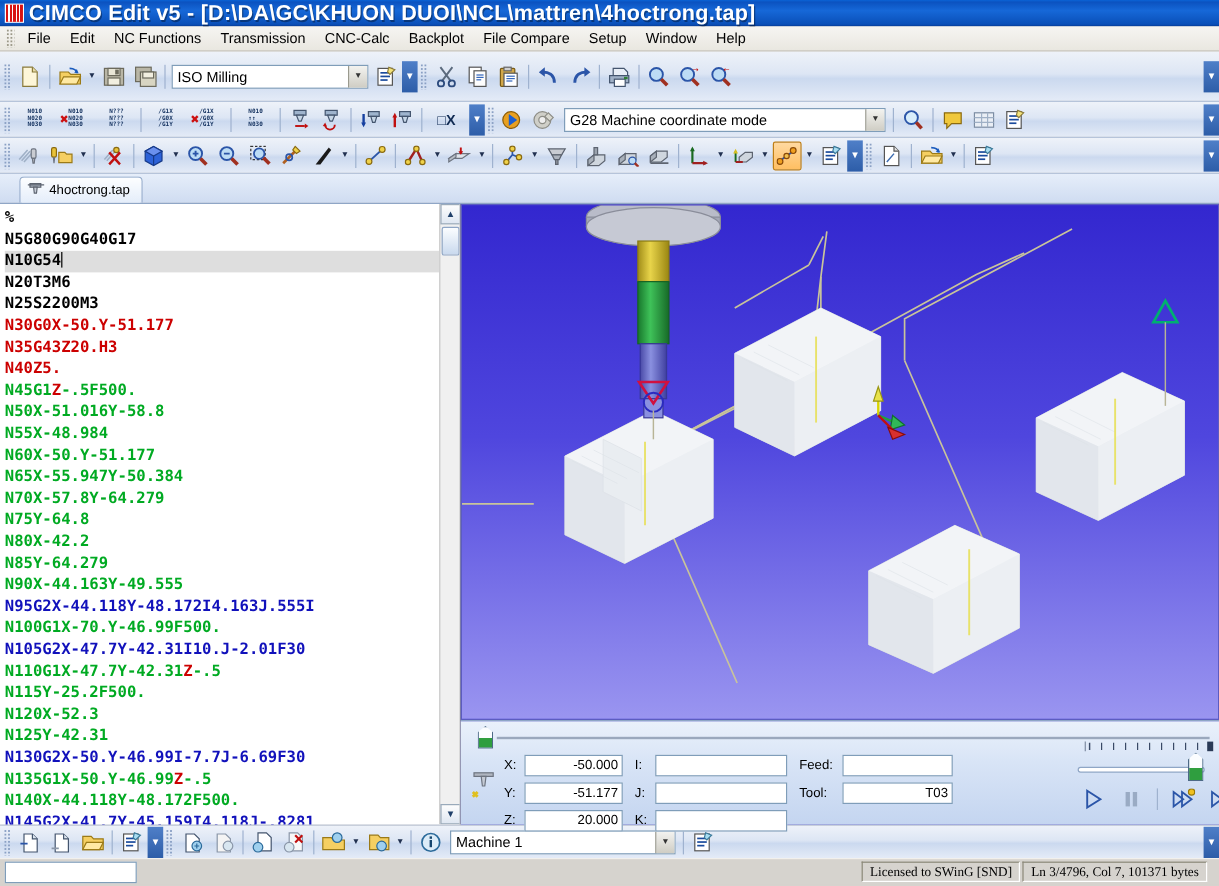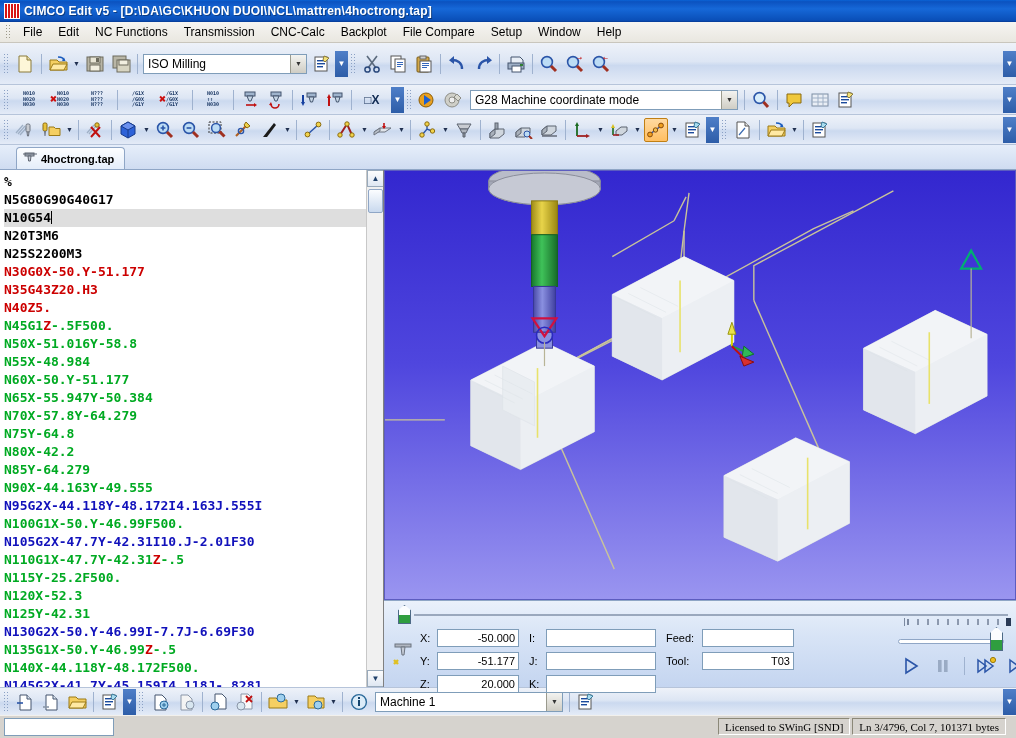--- a/index.html
+++ b/index.html
@@ -26,21 +26,21 @@
     background: #fff;
     position: relative; flex: none;
   }
   .titlebar .ticon::before {
     content: ""; position: absolute; inset: 1px;
     background:
       repeating-linear-gradient(90deg, #d81414 0 2px, #ffffff 2px 3px),
       #d81414;
   }
   .titlebar .ttext {
-    font-weight: bold; font-size: 12px;
+    font-weight: bold; font-size: 18px;
     letter-spacing: 0.2px;
     text-shadow: 1px 1px 0 rgba(0,0,0,.35);
     white-space: nowrap;
   }
 
   
   .menubar {
     height: 21px;
     background: linear-gradient(to bottom,#f6f5f2,#e9e7e0);
     border-bottom: 1px solid #c9c6bd;
@@ -129,21 +129,20 @@
     padding-left: 16px;
   }
   .tab {
     height: 22px; padding: 0 10px 0 6px;
     background: linear-gradient(to bottom,#fdfeff,#e4edfa);
     border: 1px solid #8fa6c6; border-bottom: none;
     border-radius: 4px 4px 0 0;
     display: flex; align-items: center; gap: 4px;
     font-size: 11px; color: #000;
     transform: skewX(-0deg);
-    font-weight: bold;
   }
 
   
   .main { display: flex; height: 517px; }
 
   
   .editor {
     width: 384px; background: #fff; position: relative;
     border-right: 1px solid #808080;
     overflow: hidden;
@@ -783,21 +782,21 @@
           <div class="codeline"><span style="color: rgb(0, 170, 34);">N50X-51.016Y-58.8</span></div>
           <div class="codeline"><span style="color: rgb(0, 170, 34);">N55X-48.984</span></div>
           <div class="codeline"><span style="color: rgb(0, 170, 34);">N60X-50.Y-51.177</span></div>
           <div class="codeline"><span style="color: rgb(0, 170, 34);">N65X-55.947Y-50.384</span></div>
           <div class="codeline"><span style="color: rgb(0, 170, 34);">N70X-57.8Y-64.279</span></div>
           <div class="codeline"><span style="color: rgb(0, 170, 34);">N75Y-64.8</span></div>
           <div class="codeline"><span style="color: rgb(0, 170, 34);">N80X-42.2</span></div>
           <div class="codeline"><span style="color: rgb(0, 170, 34);">N85Y-64.279</span></div>
           <div class="codeline"><span style="color: rgb(0, 170, 34);">N90X-44.163Y-49.555</span></div>
           <div class="codeline"><span style="color: rgb(17, 17, 187);">N95G2X-44.118Y-48.172I4.163J.555I</span></div>
-          <div class="codeline"><span style="color: rgb(0, 170, 34);">N100G1X-50.Y-46.99F500.</span></div>
+          <div class="codeline"><span style="color: rgb(0, 170, 34);">N100G1X-70.Y-46.99F500.</span></div>
           <div class="codeline"><span style="color: rgb(17, 17, 187);">N105G2X-47.7Y-42.31I10.J-2.01F30</span></div>
           <div class="codeline"><span style="color: rgb(0, 170, 34);">N110G1X-47.7Y-42.31</span><span style="color: rgb(204, 0, 0);">Z</span><span style="color: rgb(0, 170, 34);">-.5</span></div>
           <div class="codeline"><span style="color: rgb(0, 170, 34);">N115Y-25.2F500.</span></div>
           <div class="codeline"><span style="color: rgb(0, 170, 34);">N120X-52.3</span></div>
           <div class="codeline"><span style="color: rgb(0, 170, 34);">N125Y-42.31</span></div>
           <div class="codeline"><span style="color: rgb(17, 17, 187);">N130G2X-50.Y-46.99I-7.7J-6.69F30</span></div>
           <div class="codeline"><span style="color: rgb(0, 170, 34);">N135G1X-50.Y-46.99</span><span style="color: rgb(204, 0, 0);">Z</span><span style="color: rgb(0, 170, 34);">-.5</span></div>
           <div class="codeline"><span style="color: rgb(0, 170, 34);">N140X-44.118Y-48.172F500.</span></div>
           <div class="codeline"><span style="color: rgb(17, 17, 187);">N145G2X-41.7Y-45.159I4.118J-.8281</span></div>
         </div>

